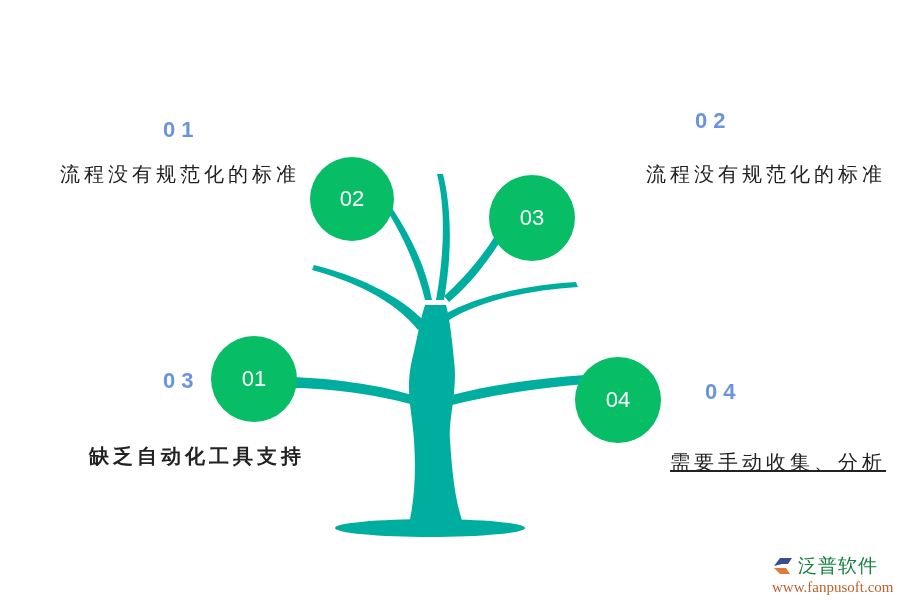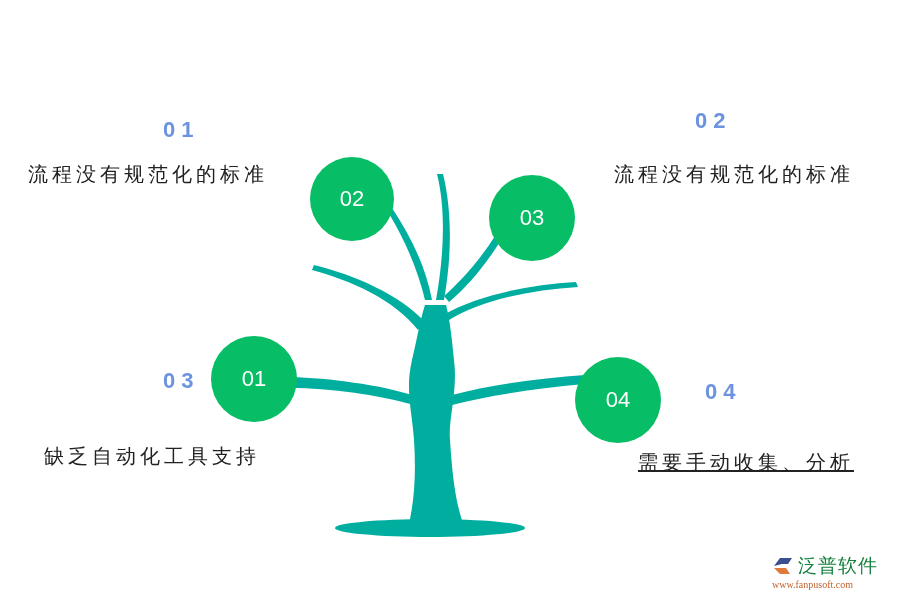--- a/index.html
+++ b/index.html
@@ -1,23 +1,23 @@
 <!DOCTYPE html>
 <html><head>
 <meta charset="utf-8">
 <style>
   html,body{margin:0;padding:0;background:#ffffff;}
   body{width:900px;height:600px;position:relative;overflow:hidden;font-family:"Liberation Sans","DejaVu Sans",sans-serif;}
   .num{position:absolute;color:#6c93e0;font-weight:bold;font-size:22px;letter-spacing:6px;font-family:"Liberation Sans",sans-serif;}
-  .label{position:absolute;color:#222;font-size:20px;letter-spacing:4px;font-family:"DejaVu Sans",sans-serif;white-space:nowrap;}
+  .label{position:absolute;color:#222;font-size:20px;letter-spacing:4px;font-family:"DejaVu Sans",sans-serif;white-space:nowrap;margin-left:32px;}
   .circle{position:absolute;border-radius:50%;background:#07bd66;color:#fff;display:flex;align-items:center;justify-content:center;font-size:22px;font-family:"Liberation Sans",sans-serif;}
   svg.tree{position:absolute;left:0;top:0;}
   .logo{position:absolute;left:770px;top:553px;width:125px;height:42px;}
   .logo-cn{position:absolute;left:28px;top:0;font-size:19px;color:#15803d;font-family:Liberation Mono, monospace;letter-spacing:1px;}
-  .logo-url{position:absolute;left:2px;top:26px;font-size:10px;color:#c0612c;font-family:"Liberation Serif",serif;}
+  .logo-url{position:absolute;left:2px;top:26px;font-size:15px;color:#c0612c;font-family:"Liberation Serif",serif;}
   .logo-icon{position:absolute;left:2px;top:3px;width:22px;height:20px;}
 </style>
 </head>
 <body>
 
 <svg class="tree" width="900" height="600" viewBox="0 0 900 600">
 
   <ellipse cx="430" cy="528" rx="95" ry="9" fill="#00ae9f"></ellipse>
 
   <path d="M408,528 C415,500 416,470 414,440 C412,410 405,390 412,360 C418,335 420,320 425,305 L446,305 C450,320 452,340 454,360 C458,390 448,420 450,440 C452,470 455,505 465,528 Z" fill="#00ae9f"></path>
@@ -42,21 +42,21 @@
 <div class="circle" style="left:211px;top:336px;width:86px;height:86px;">01</div>
 <div class="circle" style="left:575px;top:357px;width:86px;height:86px;">04</div>
 
 <div class="num" style="left:163px;top:117px;">01</div>
 <div class="label" style="left:28px;top:161px;">流程没有规范化的标准</div>
 
 <div class="num" style="left:695px;top:108px;">02</div>
 <div class="label" style="left:614px;top:161px;">流程没有规范化的标准</div>
 
 <div class="num" style="left:163px;top:368px;">03</div>
-<div class="label" style="left:44px;top:443px;">缺乏自动化工具支持</div>
+<div class="label" style="left:57px;top:443px;font-weight:bold;">缺乏自动化工具支持</div>
 
 <div class="num" style="left:705px;top:379px;">04</div>
 <div class="label" style="left:638px;top:449px;text-decoration:underline;">需要手动收集、分析</div>
 
 <div class="logo">
   <svg class="logo-icon" viewBox="0 0 22 20">
     <path d="M2,10 L8,2 L20,2 L16,8 L10,8 Z" fill="#3a4f8f"></path>
     <path d="M2,12 L8,18 L18,18 L14,12 Z" fill="#e07a3a"></path>
   </svg>
   <div class="logo-cn">泛普软件</div>

